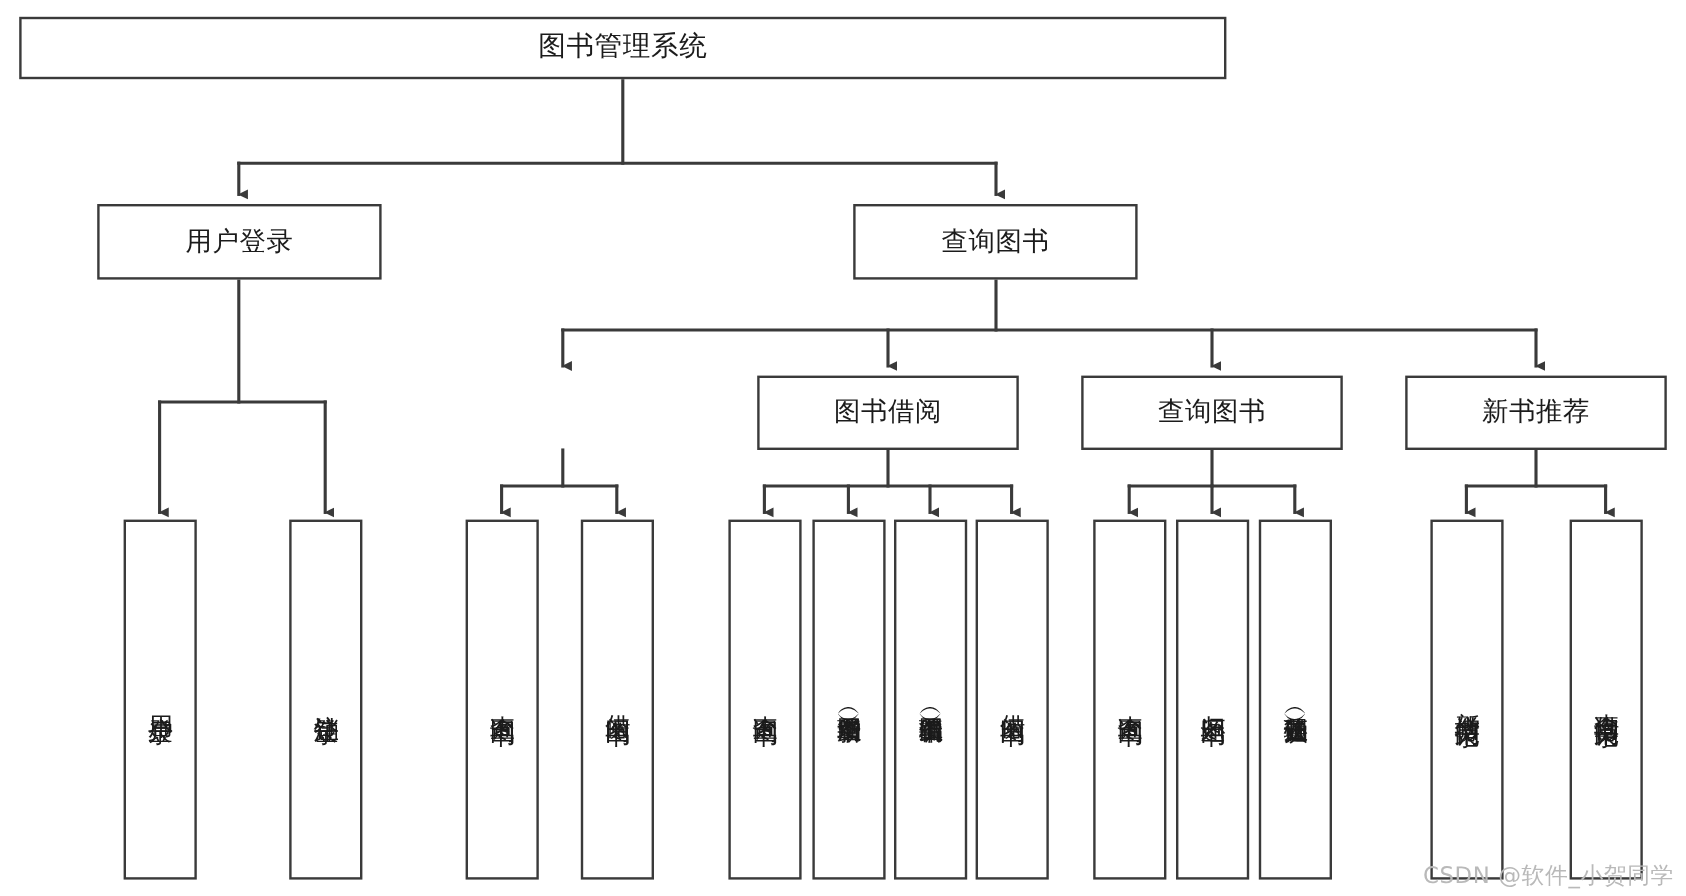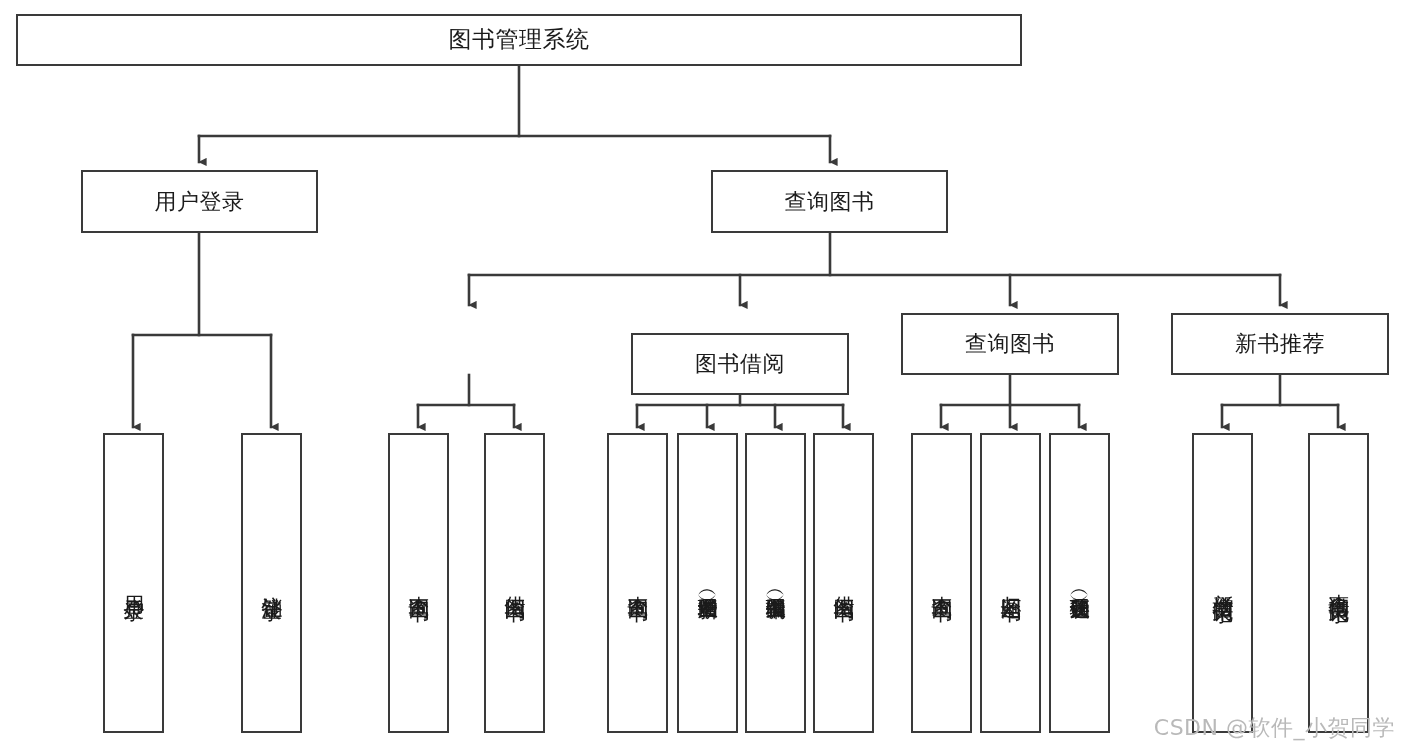--- a/index.html
+++ b/index.html
@@ -55,21 +55,21 @@
     white-space: nowrap;
   }
   .node-leaf.tight {
     letter-spacing: 0px;
     font-size: 20px;
   }
   .watermark {
     position: absolute;
     right: 10px;
     bottom: 4px;
-    font-size: 22px;
+    font-size: 19px;
     color: #b9b9b9;
     white-space: nowrap;
     letter-spacing: 0.5px;
     user-select: none;
   }
 </style>
 </head>
 <body>
 
 <div id="diagram-root">
@@ -128,21 +128,21 @@
     <span>图书管理系统</span>
   </div>
 
   <div class="node node-h" style="left:81px; top:170px; width:237px; height:63px;">
     <span>用户登录</span>
   </div>
   <div class="node node-h" style="left:711px; top:170px; width:237px; height:63px;">
     <span>查询图书</span>
   </div>
 
-  <div class="node node-h" style="left:631px; top:313px; width:218px; height:62px;margin-top:20px;">
+  <div class="node node-h" style="left:631px; top:313px; width:218px; height:62px;">
     <span>图书借阅</span>
   </div>
   <div class="node node-h" style="left:901px; top:313px; width:218px; height:62px;">
     <span>查询图书</span>
   </div>
   <div class="node node-h" style="left:1171px; top:313px; width:218px; height:62px;">
     <span>新书推荐</span>
   </div>
 
   <div class="node node-leaf" style="left:103px; top:433px; width:61px; height:300px;">

